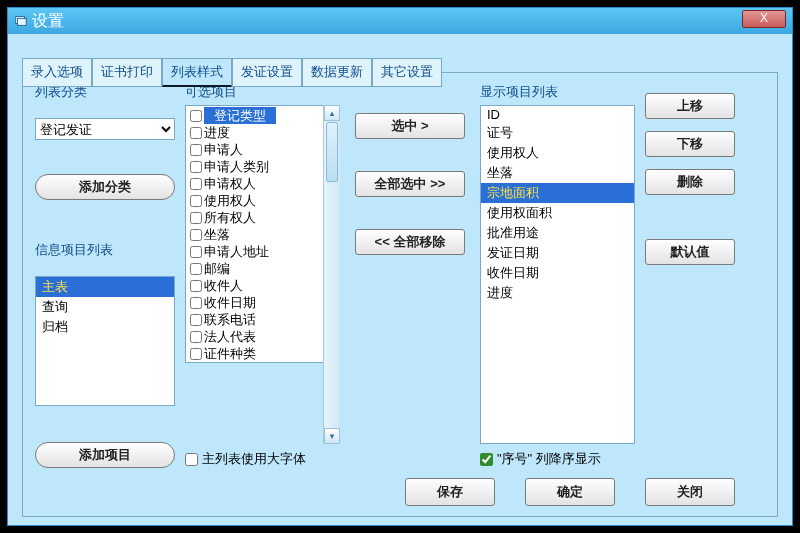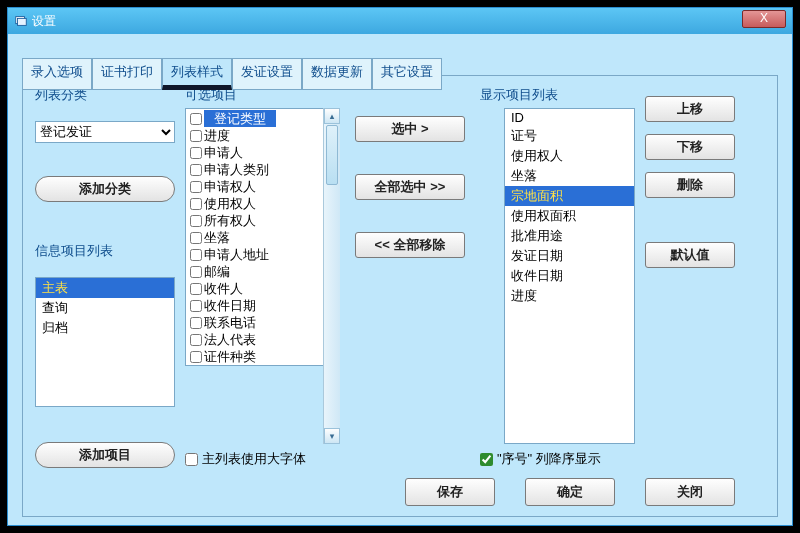--- a/index.html
+++ b/index.html
@@ -1,26 +1,26 @@
 <!DOCTYPE html>
 <html><head>
 <meta charset="utf-8">
 <style>
   * { box-sizing: border-box; font-family: "SimSun", "Microsoft YaHei", sans-serif; font-size: 13px; }
   body { margin: 0; background: #000; width: 800px; height: 533px; padding: 7px; }
   .window { width: 100%; height: 100%; background: #bfe7fb; border: 1px solid #2a8dcf; display: flex; flex-direction: column; }
   .titlebar { height: 26px; background: linear-gradient(#5cc6f5, #3da8e0); display: flex; align-items: center; color: #fff; padding: 0 6px; position: relative; }
   .titlebar .icon { width: 14px; height: 14px; display: inline-block; margin-right: 4px; }
   .titlebar .icon svg { width: 14px; height: 14px; }
-  .titlebar .title { font-size: 12px; }
+  .titlebar .title { font-size: 16px; }
   .closebtn { position: absolute; right: 6px; top: 2px; width: 44px; height: 18px; background: linear-gradient(#e49696,#c75b5b); border: 1px solid #7a2a2a; color: #fff; text-align: center; line-height: 14px; font-size: 12px; border-radius: 2px; }
   .client { flex: 1; background: #bfe7fb; padding: 10px 14px 8px 14px; display: flex; flex-direction: column; }
   .tabs { display: flex; gap: 0; margin-bottom: -1px; }
   .tab { padding: 4px 8px; border: 1px solid #7aa8c7; background: #dff3fc; color: #0f4d8c; position: relative; top: 14px; cursor: pointer; }
-  .tab.active { background: #bfe7fb; border-bottom: 5px solid #0f172a; }
+  .tab.active { background: #bfe7fb; border-bottom: 2px solid #0f172a; }
   .panel { flex: 1; border: 1px solid #7aa8c7; background: #bfe7fb; padding: 10px 12px; display: flex; flex-direction: column; }
   .row { display: flex; flex: 1; gap: 10px; }
   .col-left { width: 140px; display: flex; flex-direction: column; justify-content: space-between; }
   .col-avail { width: 155px; display: flex; flex-direction: column; }
   .col-mid { width: 120px; display: flex; flex-direction: column; align-items: center; gap: 32px; padding-top: 30px; }
   .col-display { width: 155px; display: flex; flex-direction: column; }
   .col-right { width: 90px; display: flex; flex-direction: column; gap: 12px; padding-top: 10px; }
   .label { color: #0f4d8c; margin-bottom: 4px; }
   select { width: 100%; height: 22px; border: 1px solid #7aa8c7; background: #fff; }
   .btn { height: 26px; border: 1px solid #7a7a7a; background: linear-gradient(#fefefe,#e3e3e3); border-radius: 3px; cursor: pointer; text-align: center; display: flex; align-items: center; justify-content: center; font-weight: bold; color: #222; }
@@ -168,21 +168,21 @@
 
         <div class="col-mid">
           <div class="btn mid-btn">选中 &gt;</div>
           <div class="btn mid-btn">全部选中 &gt;&gt;</div>
           <div class="btn mid-btn">&lt;&lt; 全部移除</div>
         </div>
 
         <div class="col-display">
           <div class="label">显示项目列表</div>
           <div class="relwrap">
-            <div class="listbox" id="displayList" style="position:absolute;inset:0;margin-left:24px;">
+            <div class="listbox" id="displayList" style="position:absolute;inset:0;">
                 <div class="item">ID</div>
                 <div class="item">证号</div>
                 <div class="item">使用权人</div>
                 <div class="item">坐落</div>
                 <div class="item selected">宗地面积</div>
                 <div class="item">使用权面积</div>
                 <div class="item">批准用途</div>
                 <div class="item">发证日期</div>
                 <div class="item">收件日期</div>
                 <div class="item">进度</div>

